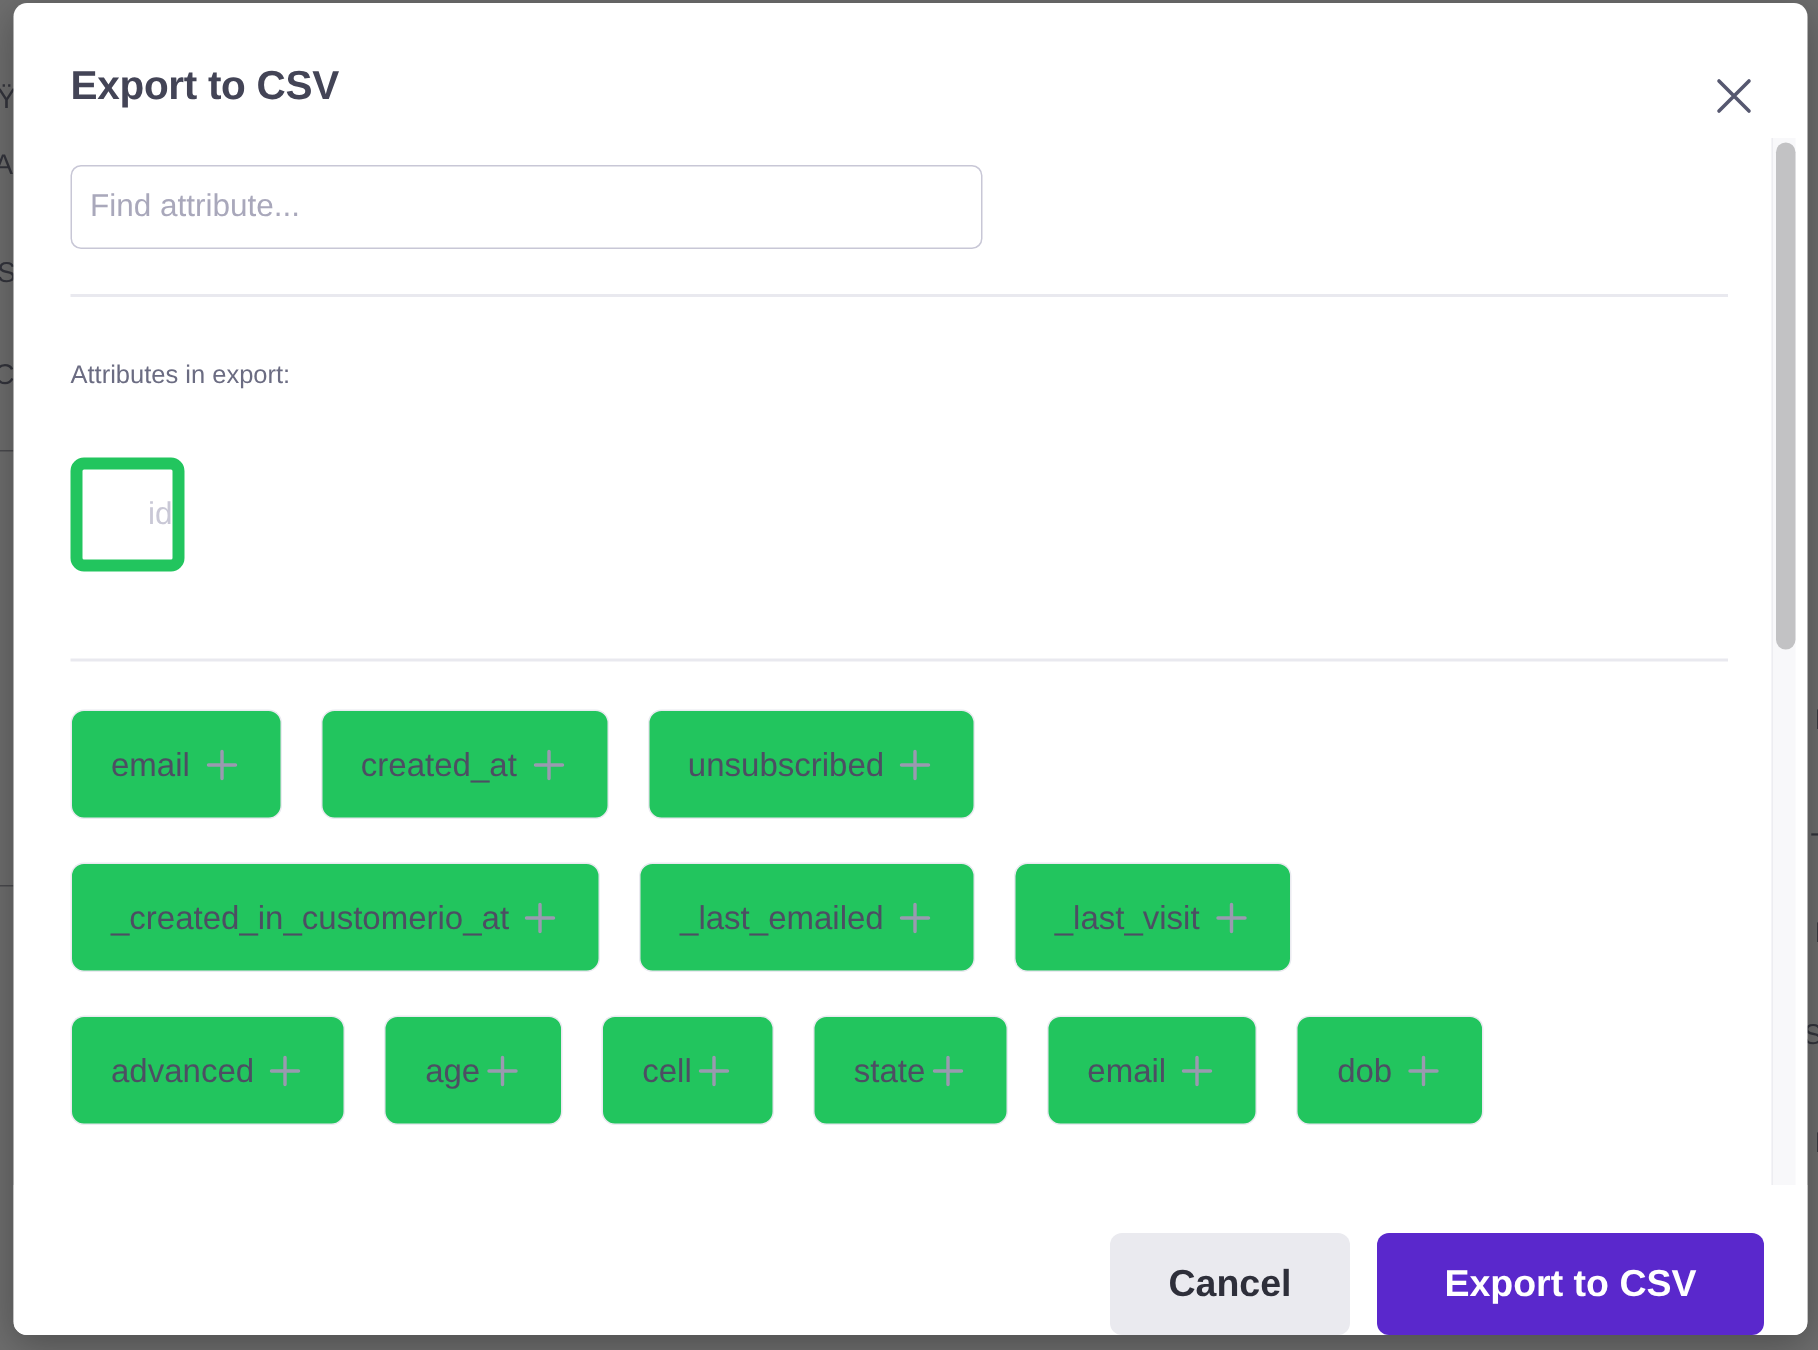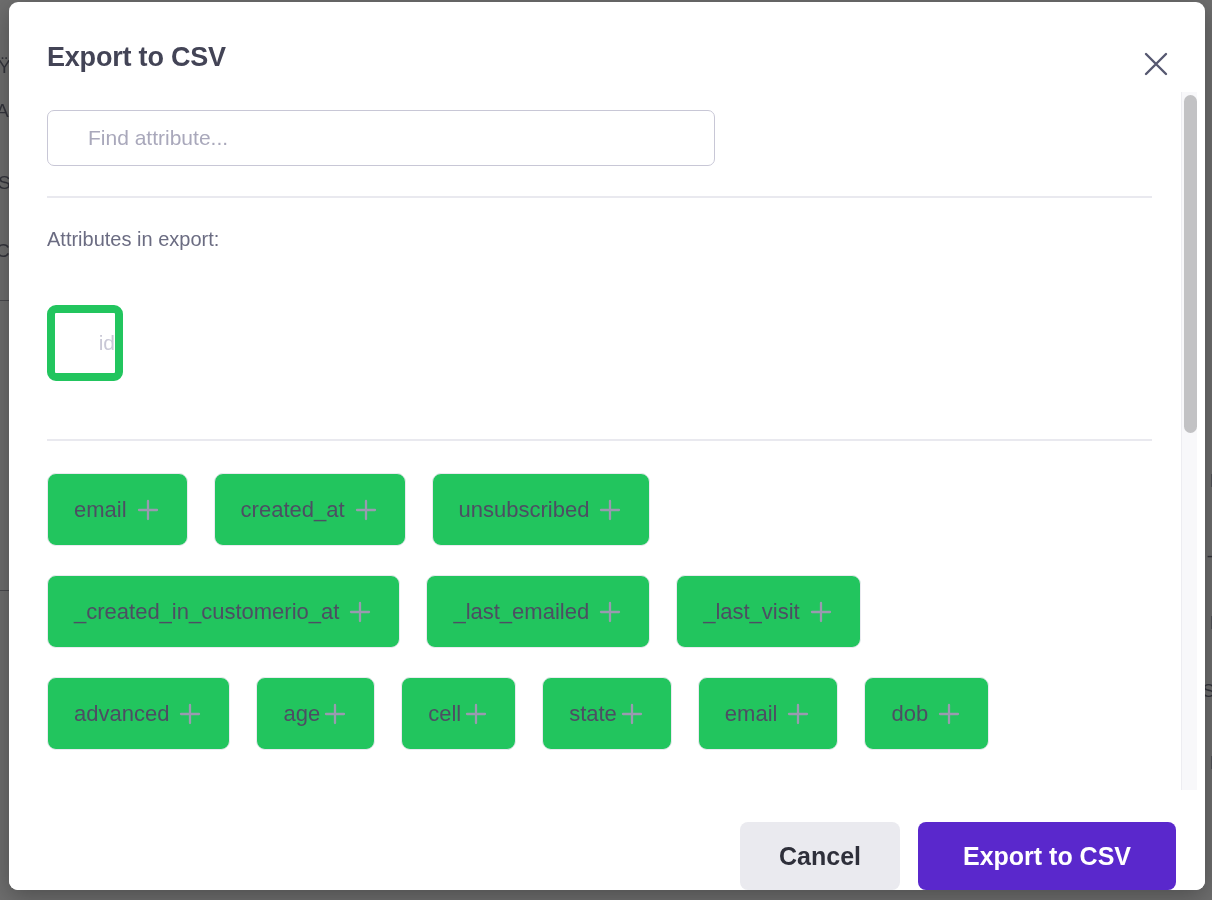--- a/index.html
+++ b/index.html
@@ -64,44 +64,44 @@
   #scroll-area {
     position: absolute;
     left: 0; top: 88px;
     width: 1196px; height: 700px;
     overflow: hidden;
   }
 
   #search-input {
     position: absolute;
     left: 38px; top: 20px;
-    width: 668px; height: 56px;
+    width: 608px; height: 56px;
     border: 1px solid #c8c7d6;
     border-radius: 7px;
     background: #fff;
     font-size: 21px;
     color: #40415a;
-    padding: 0 40px;
+    padding: 0 12px;
     font-family: "Liberation Sans", sans-serif;
     outline: none;
   }
   #search-input::placeholder { color: #a9a8bb; }
 
   .divider {
     position: absolute;
     left: 38px; width: 1105px;
     height: 2px; background: #e9e9ef;
   }
   #divider-top { top: 106px; }
   #divider-mid { top: 349px; }
 
   #section-label {
     position: absolute;
-    left: 38px; top: 138px;
-    font-size: 20px;
+    left: 38px; top: 150px;
+    font-size: 17px;
     color: #6b6c82;
   }
 
   
   #selected-chips {
     position: absolute;
     left: 38px; top: 215px;
     display: flex; gap: 14px;
   }
   .chip-selected {

